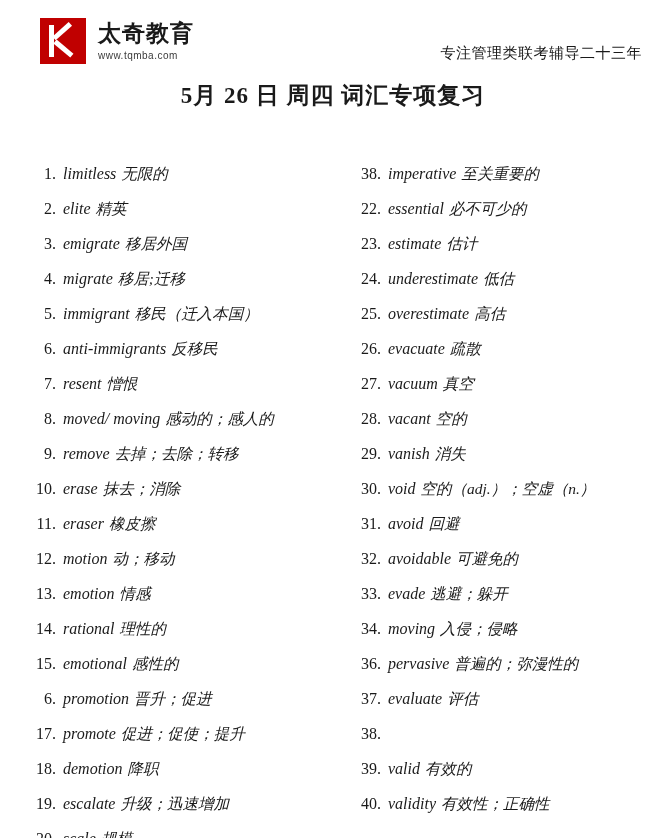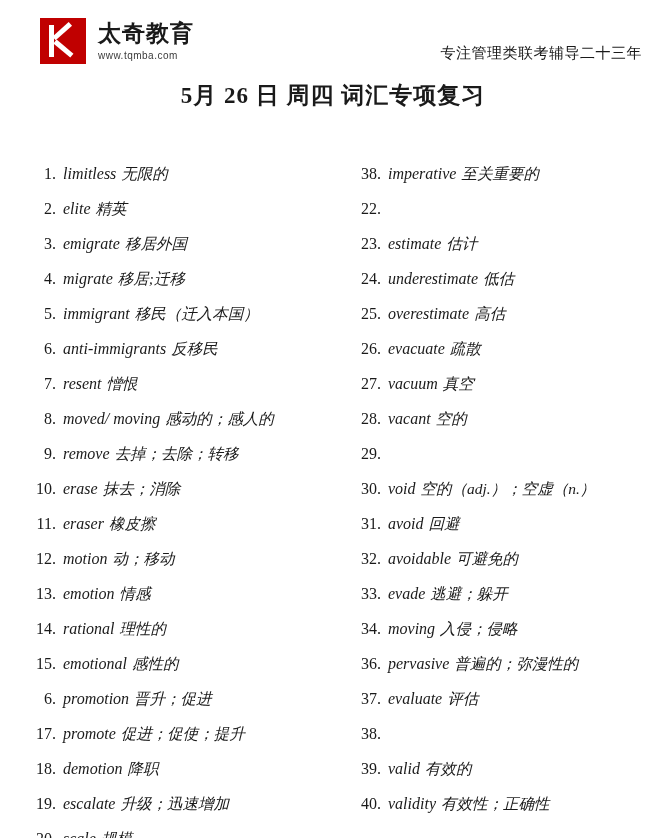--- a/index.html
+++ b/index.html
@@ -260,20 +260,21 @@
       </div>
     </div>
 
     <div class="col col-right">
       <div class="vocab-item">
         <span class="vocab-num">38.</span>
         <span class="vocab-body"><span class="vocab-word">imperative</span><span class="vocab-def">至关重要的</span></span>
       </div>
       <div class="vocab-item">
         <span class="vocab-num">22.</span>
+        <span class="vocab-body"><span class="vocab-word">essential</span><span class="vocab-def">必不可少的</span></span>
       </div>
       <div class="vocab-item">
         <span class="vocab-num">23.</span>
         <span class="vocab-body"><span class="vocab-word">estimate</span><span class="vocab-def">估计</span></span>
       </div>
       <div class="vocab-item">
         <span class="vocab-num">24.</span>
         <span class="vocab-body"><span class="vocab-word">underestimate</span><span class="vocab-def">低估</span></span>
       </div>
       <div class="vocab-item">
@@ -287,20 +288,21 @@
       <div class="vocab-item">
         <span class="vocab-num">27.</span>
         <span class="vocab-body"><span class="vocab-word">vacuum</span><span class="vocab-def">真空</span></span>
       </div>
       <div class="vocab-item">
         <span class="vocab-num">28.</span>
         <span class="vocab-body"><span class="vocab-word">vacant</span><span class="vocab-def">空的</span></span>
       </div>
       <div class="vocab-item">
         <span class="vocab-num">29.</span>
+        <span class="vocab-body"><span class="vocab-word">vanish</span><span class="vocab-def">消失</span></span>
       </div>
       <div class="vocab-item">
         <span class="vocab-num">30.</span>
         <span class="vocab-body"><span class="vocab-word">void</span><span class="vocab-def">空的（adj.）；空虚（n.）</span></span>
       </div>
       <div class="vocab-item">
         <span class="vocab-num">31.</span>
         <span class="vocab-body"><span class="vocab-word">avoid</span><span class="vocab-def">回避</span></span>
       </div>
       <div class="vocab-item">

